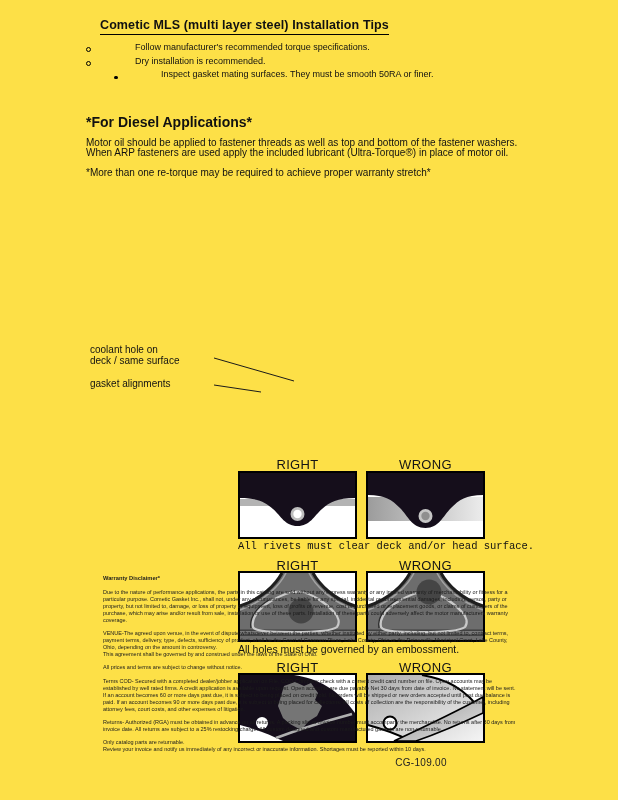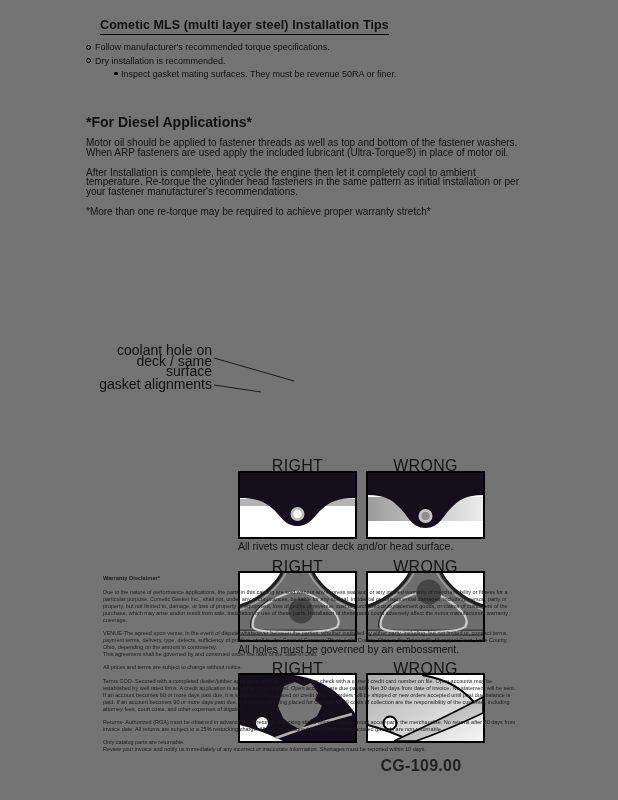--- a/index.html
+++ b/index.html
@@ -1,77 +1,76 @@
 <!DOCTYPE html>
 <html><head>
 <meta charset="utf-8">
 <style>
   html,body{margin:0;padding:0;background:#ffffff;}
   .page{
-    position:relative;width:618px;height:800px;background:#737373;overflow:hidden;
+    position:relative;width:618px;height:800px;background:#fde047;overflow:hidden;
     font-family:"Liberation Sans","DejaVu Sans",sans-serif;color:#111;
   }
   
   .title{
     position:absolute;left:100px;top:18px;font-size:12.5px;font-weight:bold;
     border-bottom:1.5px solid #000;padding-bottom:2px;letter-spacing:.1px;white-space:nowrap;
   }
   
   .bullets{position:absolute;left:86px;top:42px;width:440px;font-size:9px;line-height:10px;}
-  .bullet-row{display:flex;align-items:flex-start;margin-bottom:3.5px;}
+  .bullet-row{display:flex;align-items:flex-end;margin-bottom:3.5px;gap:40px;}
   .bullet-row.sub{padding-left:28px;}
   .marker-open{flex:0 0 auto;width:3px;height:3px;border:1px solid #000;border-radius:50%;margin:2.5px 4px 0 0;}
   .marker-full{flex:0 0 auto;width:3.5px;height:3.5px;background:#000;border-radius:50%;margin:2.5px 3.5px 0 0;}
   
   .diesel{position:absolute;left:86px;top:114px;width:436px;}
   .diesel h2{margin:0 0 8px 0;font-size:14px;font-weight:bold;}
   .diesel p{margin:0 0 10px 0;font-size:10px;line-height:9.8px;}
   
   .diagrams{position:absolute;left:0;top:228px;width:618px;height:330px;}
-  .rw-label{position:absolute;width:119px;text-align:center;font-size:16px;letter-spacing:.3px;color:#141414;}
+  .rw-label{position:absolute;width:119px;text-align:center;font-size:13px;letter-spacing:.3px;color:#141414;}
   .fig{position:absolute;width:119px;}
   .fig svg{display:block;}
   .caption{position:absolute;font-size:10.5px;line-height:11.5px;color:#121212;}
-  .callout{position:absolute;font-size:14px;line-height:10.5px;text-align:right;color:#121212;}
+  .callout{position:absolute;font-size:10px;line-height:10.5px;text-align:left;color:#121212;}
   .pointer-overlay{position:absolute;left:0;top:0;width:618px;height:330px;pointer-events:none;}
   
   .warranty{position:absolute;left:103px;top:575px;width:413px;font-size:5.5px;line-height:7.1px;color:#1c1c1c;}
   .warranty .w-head{font-weight:bold;margin:0 0 6.5px 0;font-size:5.7px;}
   .warranty p{margin:0 0 6px 0;}
   .warranty p.tight{margin:0;}
   
   .page-code{position:absolute;left:336px;top:757px;width:170px;text-align:center;
-    font-size:16px;letter-spacing:.3px;color:#222;font-weight:bold;}
+    font-size:10px;letter-spacing:.3px;color:#222;}
 </style>
 </head>
 <body>
 
 <div class="page">
 
   <div class="title">Cometic MLS (multi layer steel) Installation Tips</div>
 
   <div class="bullets">
     <div class="bullet-row">
       <span class="marker-open"></span>
       <span>Follow manufacturer's recommended torque specifications.</span>
     </div>
     <div class="bullet-row">
       <span class="marker-open"></span>
       <span>Dry installation is recommended.</span>
     </div>
     <div class="bullet-row sub">
       <span class="marker-full"></span>
-      <span>Inspect gasket mating surfaces.  They must be revenue 50RA or finer.</span>
+      <span>Inspect gasket mating surfaces.  They must be smooth 50RA or finer.</span>
     </div>
   </div>
 
   <div class="diesel">
     <h2>*For Diesel Applications*</h2>
     <p>Motor oil should be applied to fastener threads as well as top and bottom of the fastener washers. When ARP fasteners are used apply the included lubricant (Ultra-Torque®) in place of motor oil.</p>
-    <p>After Installation is complete, heat cycle the engine then let it completely cool to ambient temperature. Re-torque the cylinder head fasteners in the same pattern as initial installation or per your fastener manufacturer's recommendations.</p>
     <p>*More than one re-torque may be required to achieve proper warranty stretch*</p>
   </div>
 
   <div class="diagrams">
 
     <div class="rw-label" style="left:238px;top:229px;">RIGHT</div>
     <div class="rw-label" style="left:366px;top:229px;">WRONG</div>
 
     <div class="fig" style="left:238px;top:243px;">
       <svg width="119" height="68" viewBox="0 0 119 68">
@@ -95,21 +94,21 @@
         <rect x="0" y="0" width="119" height="68" fill="#ffffff"></rect>
         <rect x="2" y="26" width="115" height="24" fill="url(#deckGrad)"></rect>
         <rect x="2" y="50" width="115" height="16" fill="#ffffff"></rect>
         <path d="M2,2 L117,2 L117,24 C100,24 93,29 85,37 C77,45 73,57 59.5,57 C46,57 42,45 34,37 C26,29 19,24 2,24 Z" fill="#150e1b"></path>
         <circle cx="59.5" cy="45" r="7" fill="#c6c6c6"></circle>
         <circle cx="59.5" cy="45" r="4.2" fill="#8f8f8f"></circle>
         <rect x="1" y="1" width="117" height="66" fill="none" stroke="#000000" stroke-width="2"></rect>
       </svg>
     </div>
 
-    <div class="caption" style="left:238px;top:313px;">All rivets must clear deck and/or head surface.</div>
+    <div class="caption" style="left:238px;top:313px;font-family:Liberation Mono, monospace;">All rivets must clear deck and/or head surface.</div>
 
     <div class="rw-label" style="left:238px;top:330px;">RIGHT</div>
     <div class="rw-label" style="left:366px;top:330px;">WRONG</div>
 
     <div class="callout" style="left:90px;top:117px;width:122px;">
       <div>coolant hole on</div>
       <div>deck / same surface</div>
     </div>
     <div class="callout" style="left:90px;top:151px;width:122px;">gasket alignments</div>
 

